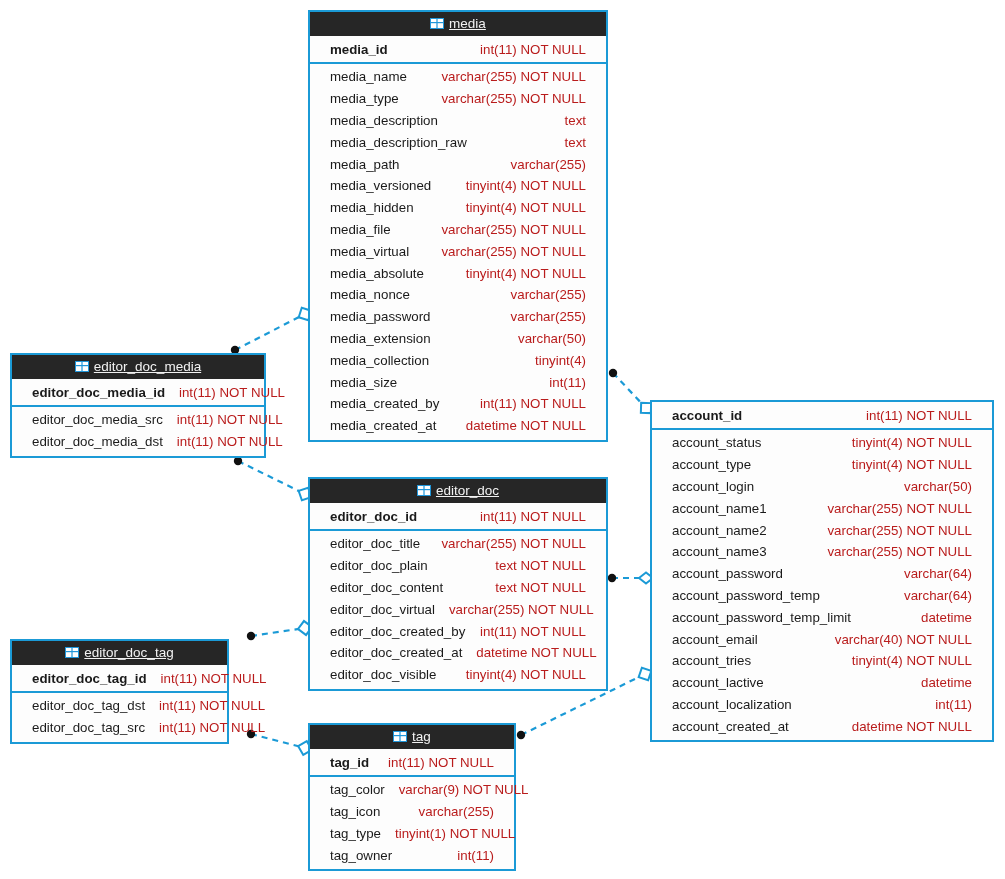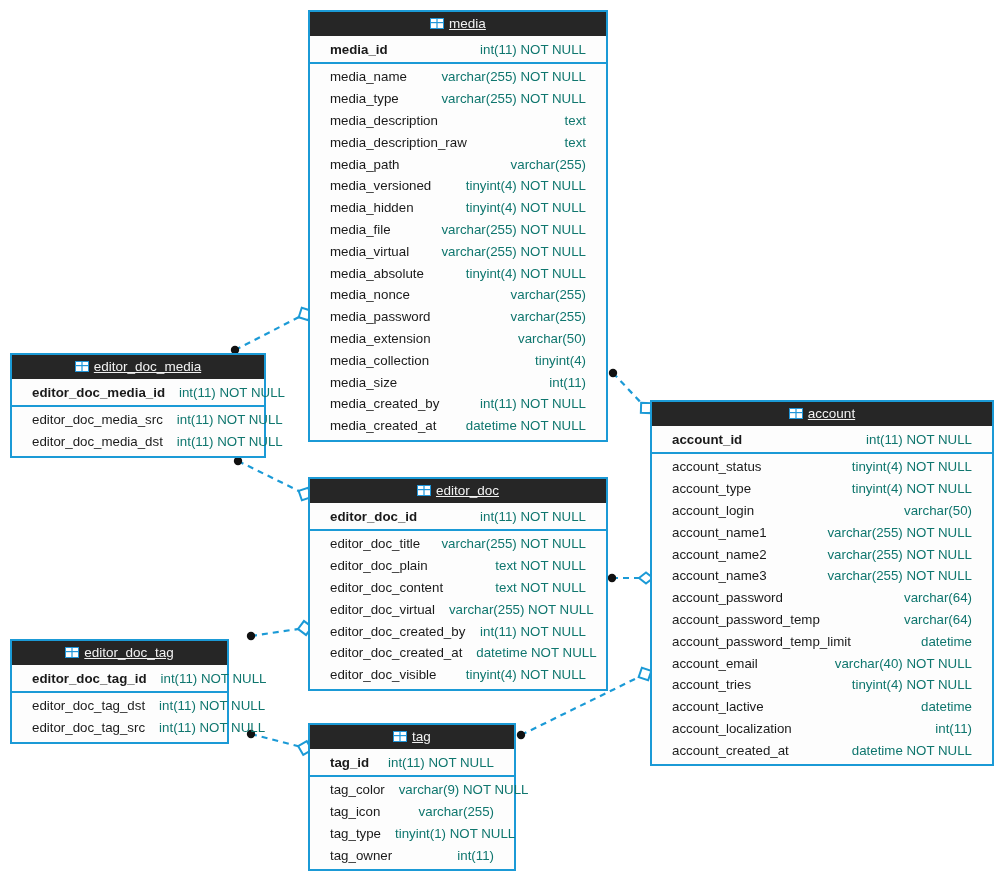--- a/index.html
+++ b/index.html
@@ -65,21 +65,21 @@
     font-size: 13.3px;
     color: #1a1a1a;
     white-space: nowrap;
     background: #fdfdfd;
     box-sizing: border-box;
   }
   .pk-row .attr-row {
     height: 26px;
   }
   .attr-name { text-align: left; }
-  .attr-type { text-align: right; color: #0f766e; margin-left: 14px; }
+  .attr-type { text-align: right; color: #b91c1c; margin-left: 14px; }
   .pk-row .attr-name { font-weight: bold; }
   .attr-list { padding: 2px 0 3px 0; }
   .pk-row .attr-list { padding: 0; }
 </style>
 </head>
 <body>
 
 <div id="canvas">
   <svg id="edges" viewBox="0 0 1005 879" width="1005" height="879">
       <g>
@@ -227,27 +227,20 @@
             <span class="attr-name">editor_doc_media_src</span>
             <span class="attr-type">int(11) NOT NULL</span>
           </div>
           <div class="attr-row">
             <span class="attr-name">editor_doc_media_dst</span>
             <span class="attr-type">int(11) NOT NULL</span>
           </div>
         </div>
       </div>
       <div class="entity" style="left: 650px; top: 400px; width: 344px;">
-        <div class="entity-header"><svg class="tbl-icon" viewBox="0 0 14 11">
-            <rect x="0" y="0" width="14" height="11" fill="#2196d9"></rect>
-            <rect x="1" y="1" width="5.4" height="3" fill="#ffffff"></rect>
-            <rect x="7.6" y="1" width="5.4" height="3" fill="#ffffff"></rect>
-            <rect x="1" y="5.2" width="5.4" height="4.8" fill="#ffffff"></rect>
-            <rect x="7.6" y="5.2" width="5.4" height="4.8" fill="#ffffff"></rect>
-          </svg><span>account</span></div>
         <div class="pk-row">
           <div class="attr-list">
             <div class="attr-row">
               <span class="attr-name">account_id</span>
               <span class="attr-type">int(11) NOT NULL</span>
             </div>
           </div>
         </div>
         <div class="attr-list">
           <div class="attr-row">

